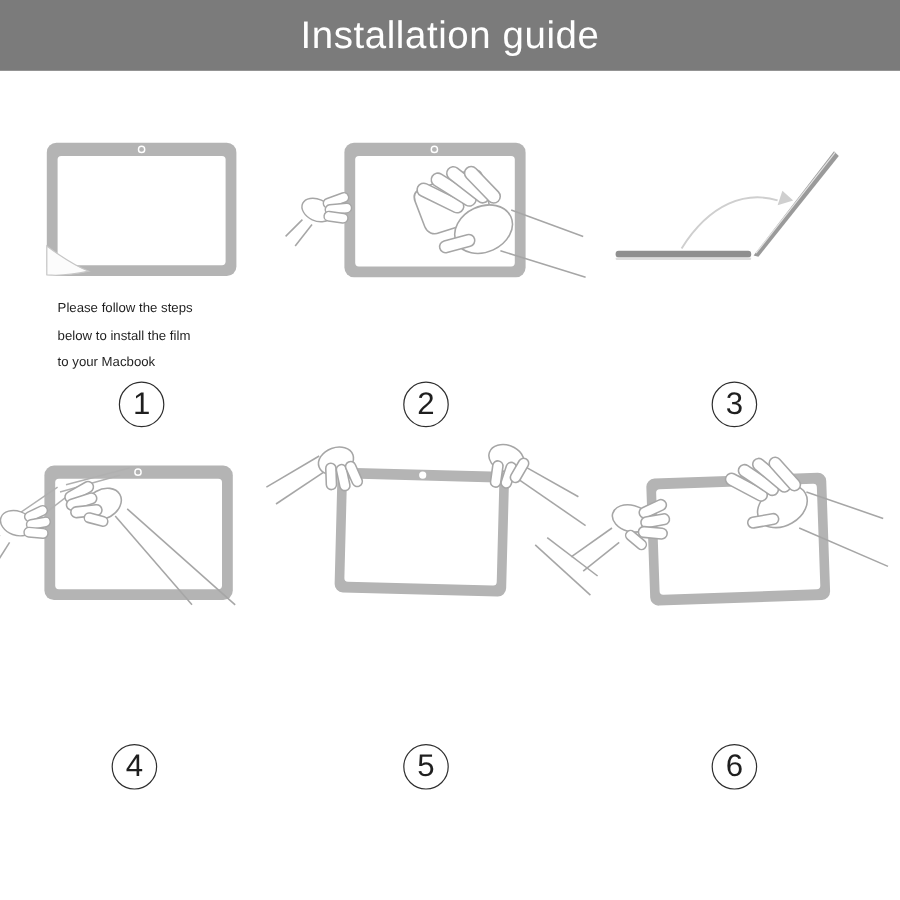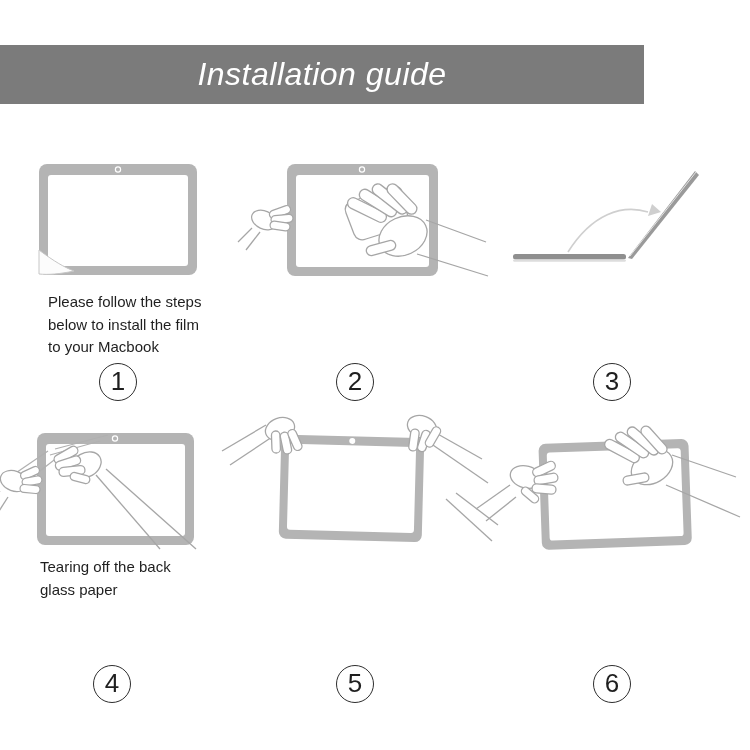--- a/index.html
+++ b/index.html
@@ -6,35 +6,35 @@
     --background:#ffffff; --header-bg:#7b7b7b; --header-text:#ffffff;
     --frame-gray:#b4b4b4; --line-art:#a6a6a6; --text:#1f1f1f; --circle-border:#2e2e2e;
   }
   *{box-sizing:border-box;}
   html,body{margin:0;padding:0;}
   body{
     width:750px;height:750px;background:var(--background);
     font-family:"Liberation Sans", sans-serif; overflow:hidden;
   }
   .header{
-    margin-top:45px;height:59px;width:644px;background:var(--header-bg);
-    display:flex;align-items:center;justify-content:center;font-style:italic;
+    height:59px;width:750px;background:var(--header-bg);
+    display:flex;align-items:center;justify-content:center;
   }
   .header h1{
     margin:0;font-size:32px;font-weight:400;color:var(--header-text);letter-spacing:.5px;
   }
   .row{display:grid;grid-template-columns:250px 250px 250px;width:750px;}
   .row1{margin-top:54px;height:247px;}
   .row2{margin-top:20px;height:282px;}
   .cell{display:flex;flex-direction:column;}
   .illus{position:relative;height:130px;}
   .row2 .illus{height:128px;}
   .illus svg{display:block;overflow:visible;}
   .caption{
-    margin:3px 0 0 0;font-size:15px;line-height:22.5px;color:var(--text);
+    margin:3px 0 0 0;font-size:11px;line-height:22.5px;color:var(--text);
     white-space:pre-line;
   }
   .cap-c1r1{padding-left:48px;} .cap-c2r1{padding-left:35px;} .cap-c3r1{padding-left:15px;}
   .cap-c1r2{padding-left:40px;} .cap-c2r2{padding-left:17px;} .cap-c3r2{padding-left:15px;}
   .num-wrap{margin-top:auto;margin-bottom:4px;}
   .num-c1r1{margin-left:99px;} .num-c2r1{margin-left:86px;} .num-c3r1{margin-left:93px;}
   .num-c1r2{margin-left:93px;} .num-c2r2{margin-left:86px;} .num-c3r2{margin-left:93px;}
   .num-circle{
     width:38px;height:38px;border:1.7px solid var(--circle-border);border-radius:50%;
     display:flex;align-items:center;justify-content:center;
@@ -169,22 +169,20 @@
           <rect x="-4" y="-10" width="8" height="20" rx="4" transform="translate(80 53) rotate(-75)"></rect>
         </g>
         <g fill="#ffffff" stroke="#a6a6a6" stroke-width="1.2">
           <ellipse rx="14" ry="10" transform="translate(14 56) rotate(20)"></ellipse>
           <rect x="-4" y="-10" width="8" height="20" rx="4" transform="translate(30 48) rotate(-115)"></rect>
           <rect x="-4" y="-10" width="8" height="20" rx="4" transform="translate(32 56) rotate(-100)"></rect>
           <rect x="-4" y="-10" width="8" height="20" rx="4" transform="translate(30 64) rotate(-85)"></rect>
         </g>
       </svg>
     </div>
-    <p class="caption cap-c1r2">Tearing off the back
-glass paper</p>
     <div class="num-wrap num-c1r2">
       <div class="num-circle">
           <span>4</span>
         </div>
     </div>
   </div>
 
   <div class="cell">
     <div class="illus">
       <svg width="250" height="128" viewBox="0 0 250 128">

